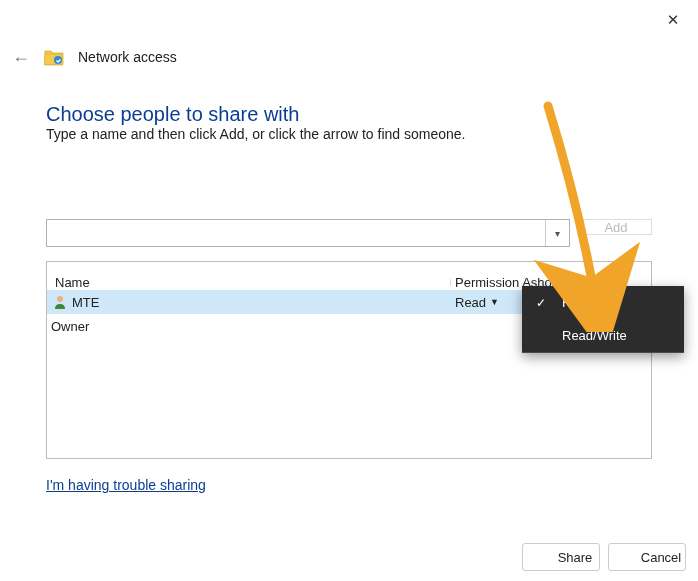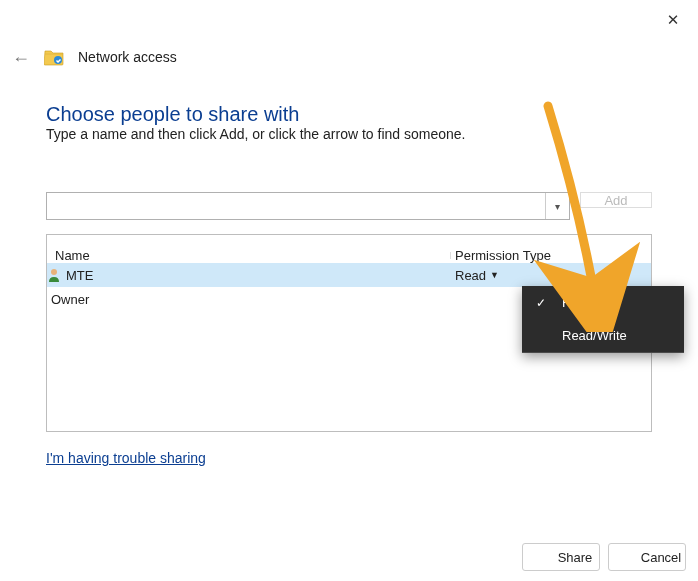--- a/index.html
+++ b/index.html
@@ -35,21 +35,21 @@
     .back-arrow {
       color: #777;
       font-size: 18px;
       width: 18px;
       text-align: center;
     }
     .folder-icon svg { display: block; }
     .window-title { font-size: 14px; color: #222; }
     .content { padding: 36px 46px 0 46px; }
     .heading { color: #0b3e91; font-size: 20px; font-weight: 400; }
-    .subtext { color: #222; font-size: 14px; margin-bottom: 50px; }
+    .subtext { color: #222; font-size: 14px; margin-bottom: 77px; }
     .input-row { display: flex; gap: 10px; margin-bottom: 14px; }
     .combo {
       flex: 1;
       height: 28px;
       border: 1px solid #b0b0b0;
       position: relative;
       background: #fff;
     }
     .combo-drop {
       position: absolute;
@@ -98,20 +98,21 @@
     }
     .row {
       display: flex;
       height: 24px;
       align-items: center;
       font-size: 13px;
     }
     .row.selected { background: #cfe8f9; }
     .cell-name {
       flex: 0 0 404px;
+      padding-left: 6px;
       display: flex;
       align-items: center;
       gap: 5px;
     }
     .cell-perm { flex: 1; padding-left: 4px; display: flex; align-items: center; gap: 4px; }
     .mini-user svg { display: block; }
     .perm-caret { font-size: 9px; color: #222; }
     .trouble {
       display: inline-block;
       margin-top: 18px;
@@ -202,21 +203,21 @@
     <button class="add-btn" disabled="">Add</button>
   </div>
 
   <div class="table">
     <div class="thead">
       <div class="col-name">
         <span>Name</span>
         <span class="col-sep"></span>
       </div>
       <div class="col-perm">
-        <span>Permission Type</span>
+        <span>Permission Ashour</span>
       </div>
     </div>
 
     <div class="row selected">
       <div class="cell-name">
         <span class="mini-user">
           <svg width="14" height="16" viewBox="0 0 14 16">
             <circle cx="7" cy="5" r="3" fill="#e8b27a"></circle>
             <path d="M2 15 q0 -5 5 -5 q5 0 5 5 z" fill="#3a8a3a"></path>
           </svg>

